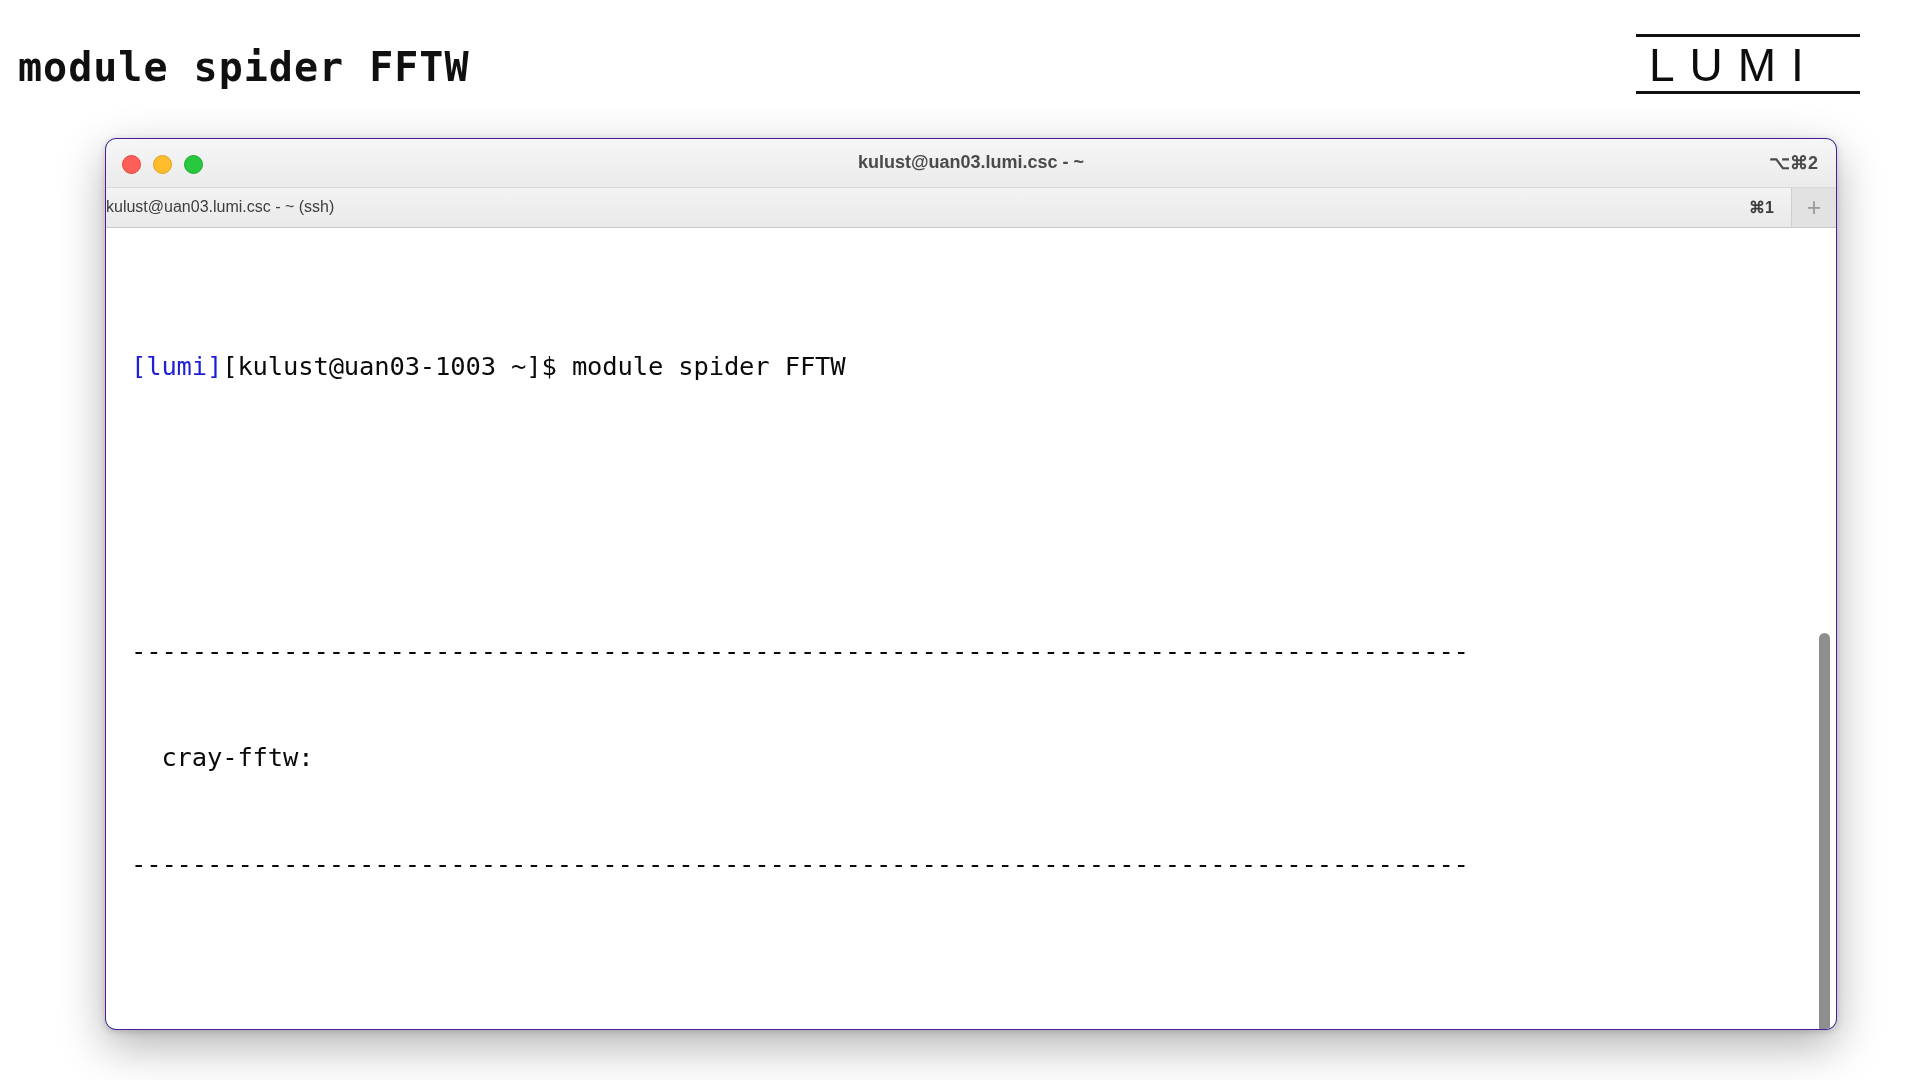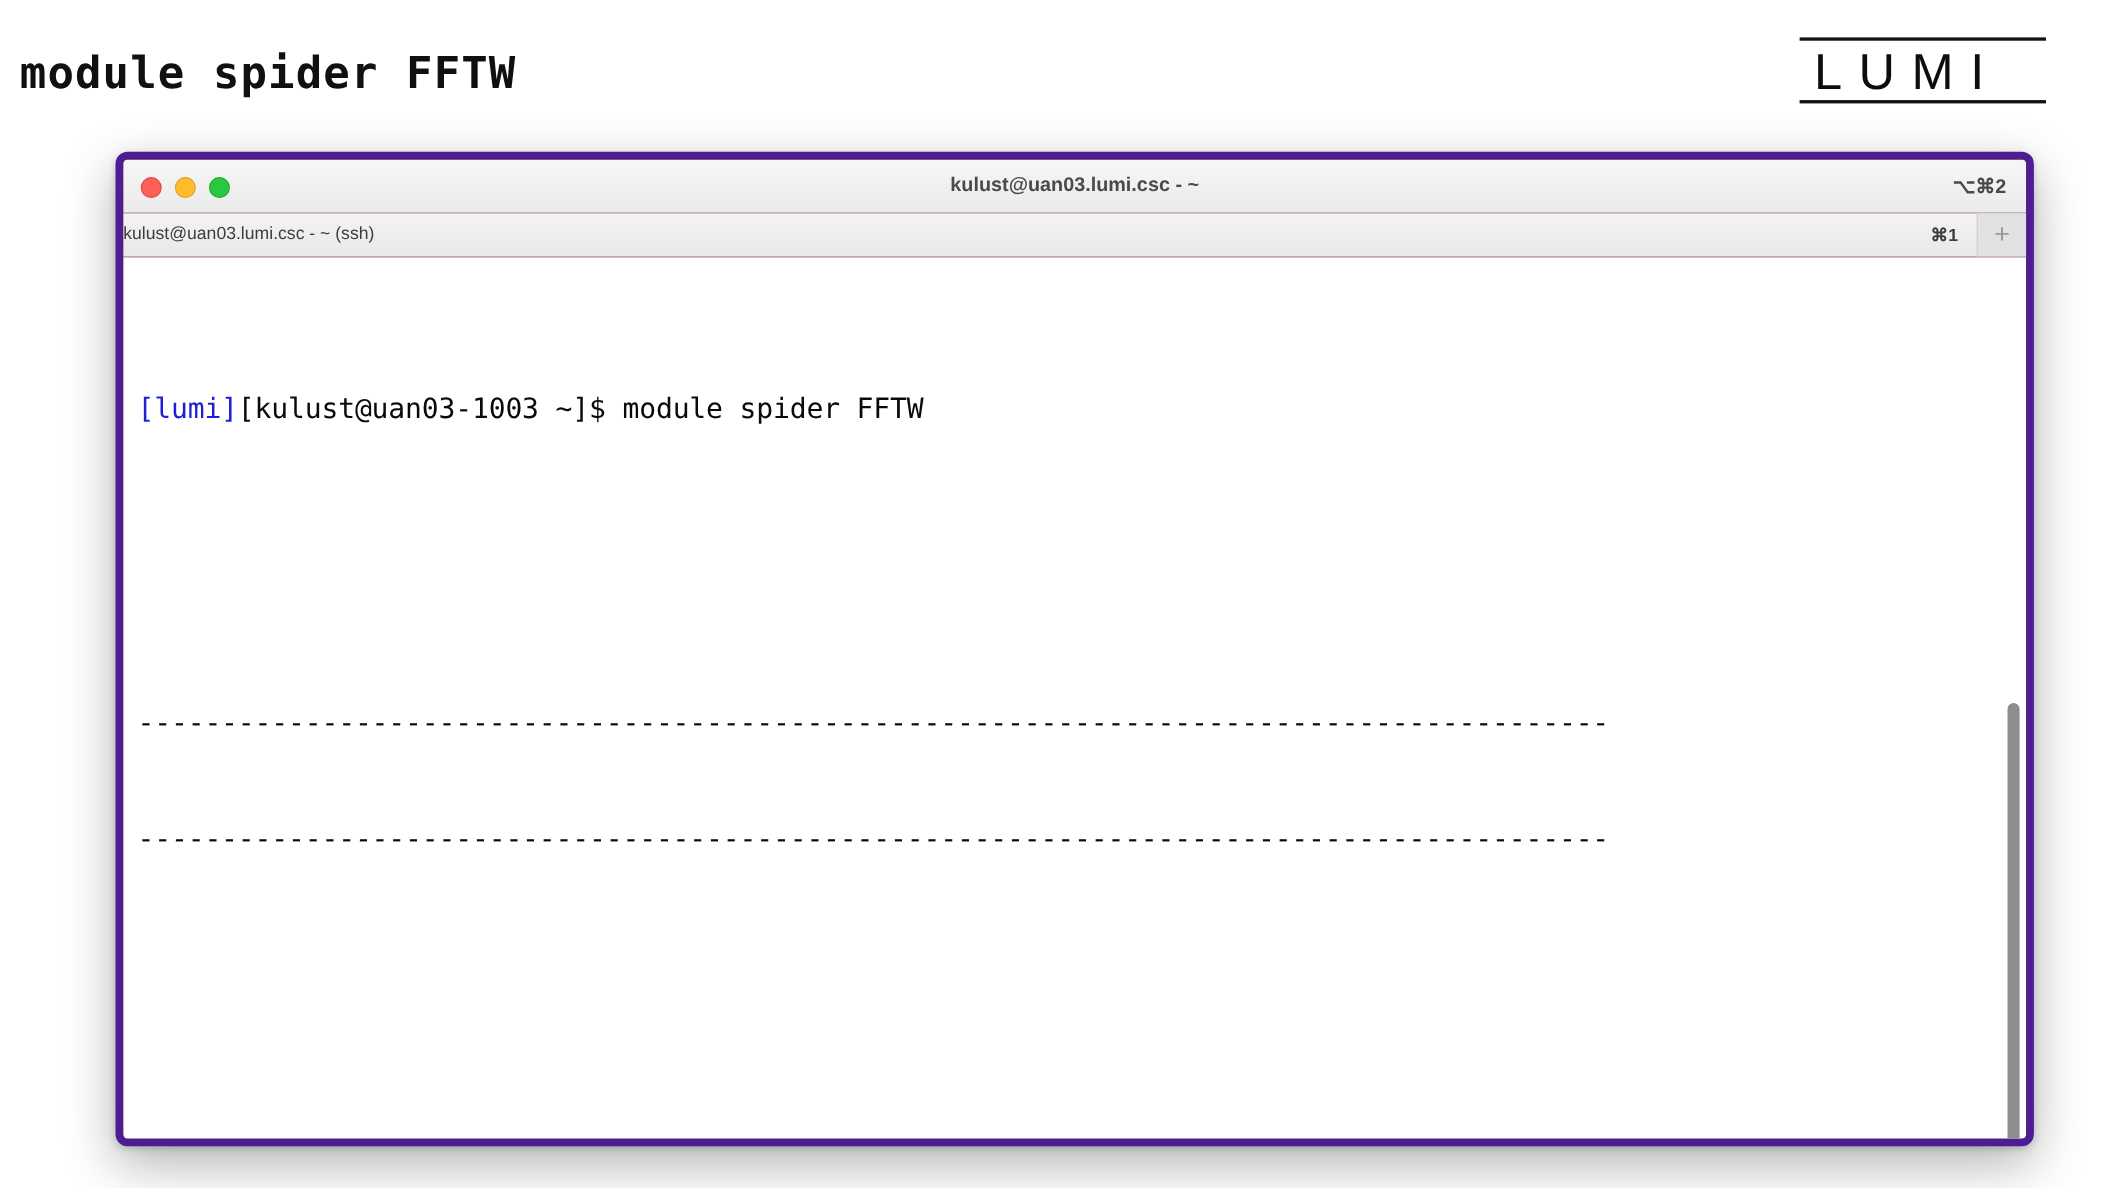--- a/index.html
+++ b/index.html
@@ -58,25 +58,25 @@
     white-space: pre;
   }
 
   
   .terminal-window {
     position: absolute;
     left: 105px;
     top: 138px;
     width: 1730px;
     height: 890px;
-    background: #7f1d1d;
+    background: #0369a1;
     border-radius: 11px;
     box-shadow: 0 16px 46px rgba(0,0,0,0.30), 0 2px 7px rgba(0,0,0,0.16);
     overflow: hidden;
-    border: 7px solid #4c1d95;
+    border: 1px solid #4c1d95;
   }
 
   .titlebar {
     position: relative;
     height: 48px;
     background: linear-gradient(#f6f6f6, #ebebeb);
     border-bottom: 1px solid #d9d9d9;
   }
   .traffic-lights {
     position: absolute;
@@ -153,21 +153,21 @@
     color: #9a9a9a;
     font-size: 25px;
     line-height: 1;
   }
 
   
   .terminal-body {
     position: relative;
     height: 801px;
     background: #ffffff;
-    padding: 14px 0 0 1px;
+    padding: 14px 0 0 13px;
     overflow: hidden;
   }
   .term-text {
     font-family: "DejaVu Sans Mono", monospace;
     font-size: 25.5px;
     line-height: 35.6px;
     color: #0a0a0a;
     white-space: pre;
     padding-left: 12px;
     letter-spacing: -0.15px;
@@ -225,20 +225,21 @@
     </div>
 
     <div class="terminal-body">
       <div class="term-text">
 
         <div class="term-line"><span class="blue">[lumi]</span><span>[kulust@uan03-1003 ~]$ </span><span>module spider FFTW</span></div>
 
         <div class="term-line"></div>
 
         <div class="term-line">----------------------------------------------------------------------------------------</div>
+        <div class="term-line">  cray-fftw:</div>
         <div class="term-line">----------------------------------------------------------------------------------------</div>
 
         
         
         
         
 
         
 
         

